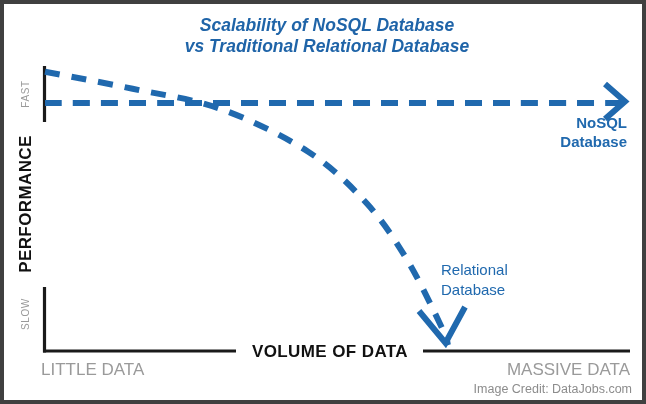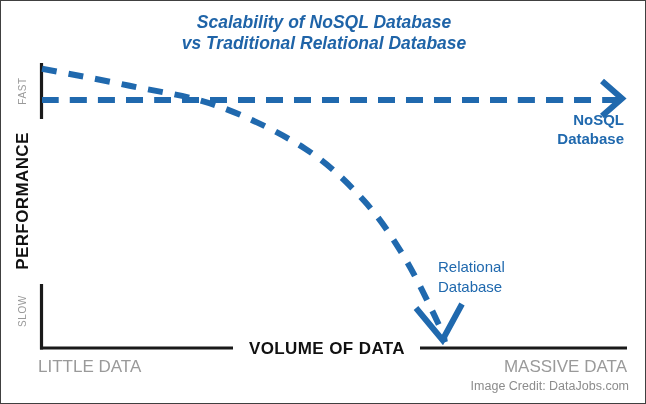--- a/index.html
+++ b/index.html
@@ -5,21 +5,21 @@
   html, body {
     margin: 0;
     padding: 0;
     background: #ffffff;
   }
   #figure {
     position: relative;
     width: 646px;
     height: 404px;
     background: #ffffff;
-    border: 1px solid #404040;
+    border: 4px solid #404040;
     box-sizing: border-box;
     overflow: hidden;
     font-family: "Liberation Sans", sans-serif;
   }
   #chart-svg {
     position: absolute;
     left: 0;
     top: 0;
     width: 646px;
     height: 404px;

